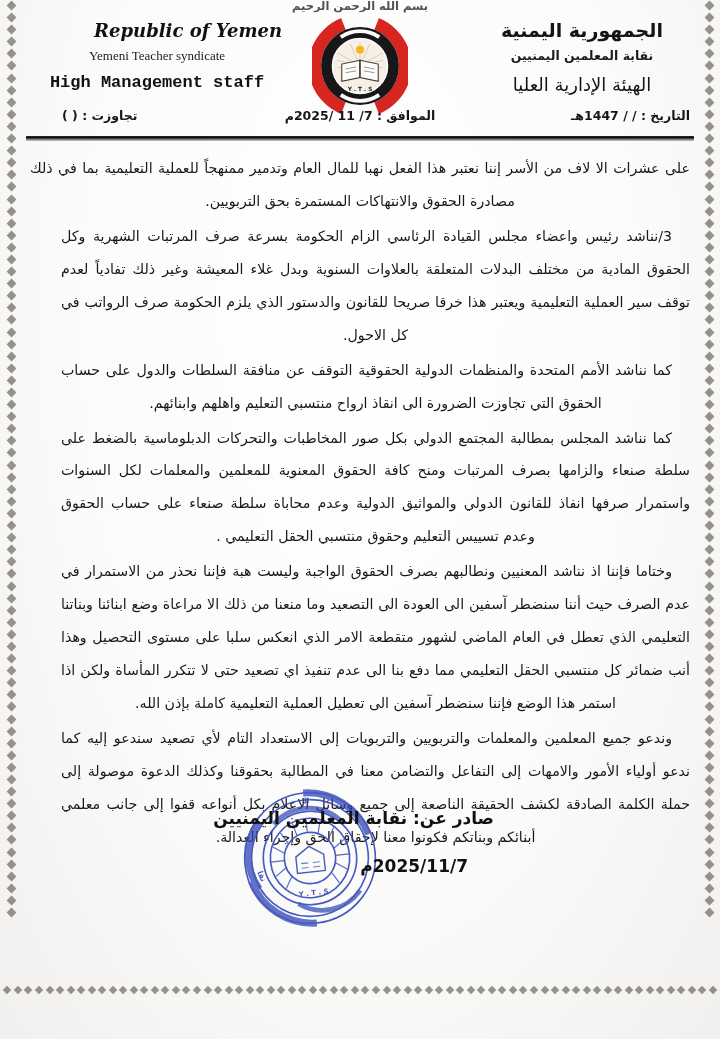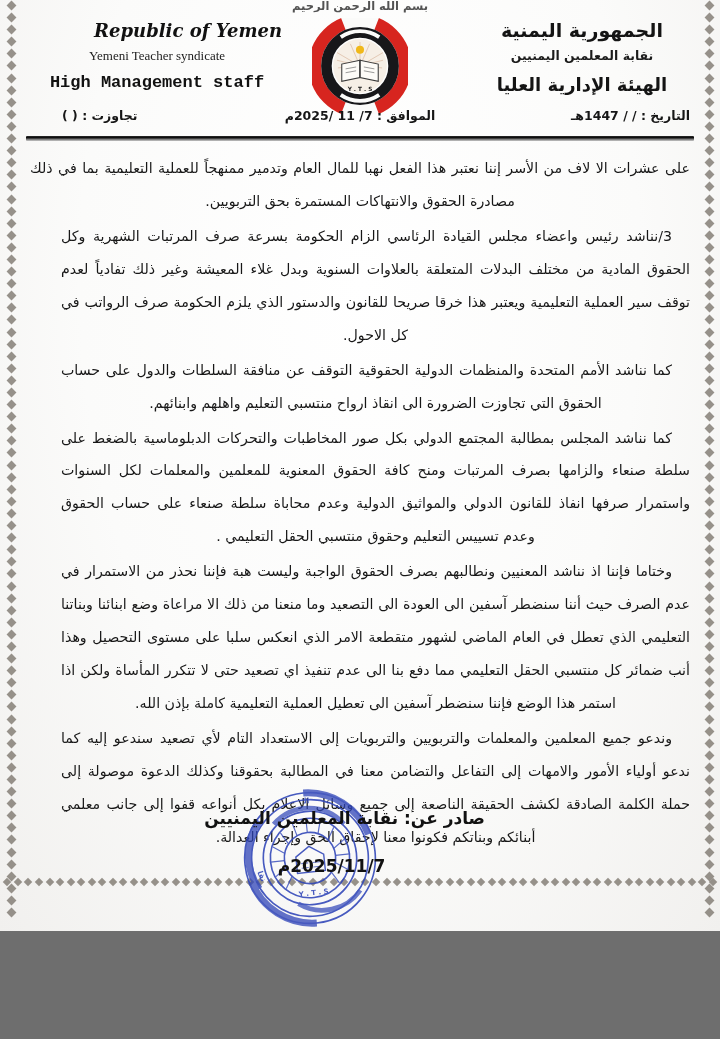--- a/index.html
+++ b/index.html
@@ -4,21 +4,21 @@
 <title>Yemeni Teacher Syndicate Statement</title>
 <style>
   html, body {
     margin: 0;
     padding: 0;
     background: #6e6e6e;
   }
   #page {
     position: relative;
     width: 720px;
-    height: 931px;
+    height: 1039px;
     margin: 0 auto;
     background:
       radial-gradient(ellipse at 50% 30%, #ffffff 0%, #fbfbfa 55%, #f1f0ee 100%);
     overflow: hidden;
     font-family: "DejaVu Sans", "Liberation Sans", sans-serif;
     color: #1a1a1a;
     box-sizing: border-box;
   }
   .diamond-col {
     position: absolute;
@@ -98,21 +98,21 @@
     color: #141414;
   }
   .head-ar .l2 {
     font-size: 12.5px;
     font-weight: bold;
     margin-top: 2px;
     color: #1c1c1c;
   }
   .head-ar .l3 {
     font-size: 18px;
-    font-weight: bold;
+    font-weight: normal;
     margin-top: 6px;
     color: #141414;
   }
   .head-en {
     position: absolute;
     left: 10px;
     top: 4px;
     width: 250px;
     text-align: center;
     direction: ltr;
@@ -216,23 +216,23 @@
   .sign-zone {
     position: absolute;
     top: 800px;
     left: 8px;
     right: 8px;
     height: 150px;
     direction: rtl;
   }
   .sign-text {
     position: absolute;
-    right: 205px;
+    right: 196px;
     top: 8px;
-    text-align: center;
+    text-align: right;
     direction: rtl;
   }
   .sign-text .s1 {
     font-size: 17px;
     font-weight: bold;
     color: #111;
     white-space: nowrap;
   }
   .sign-text .s2 {
     font-size: 17px;

